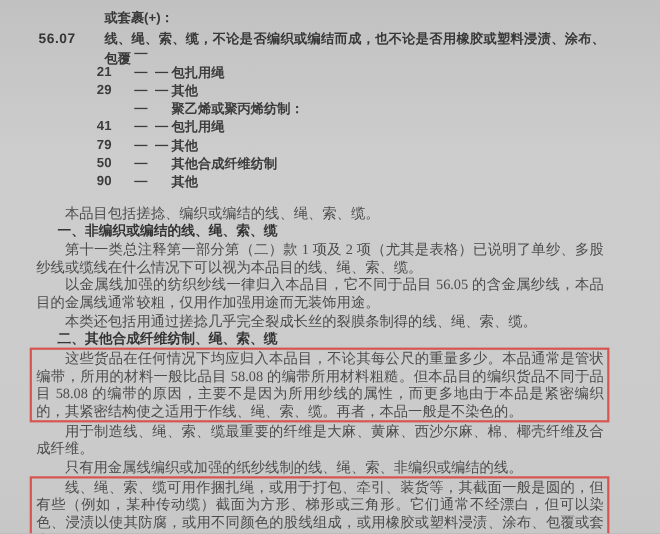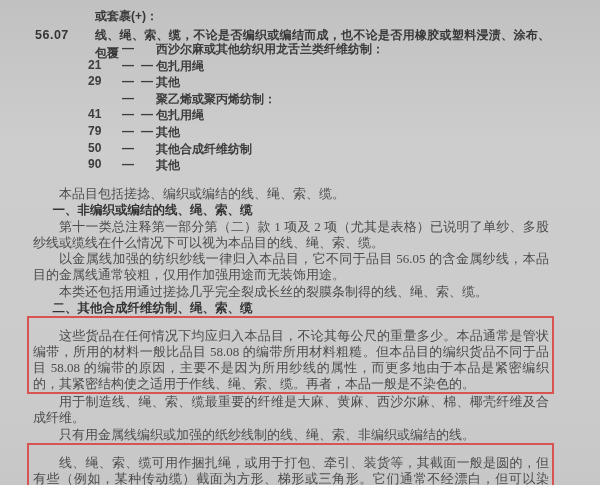--- a/index.html
+++ b/index.html
@@ -73,21 +73,21 @@
     font-family: "Liberation Sans", sans-serif;
     font-weight: 700;
     font-size: 12.5px;
     line-height: 16.3px;
     color: #343434;
     text-indent: 1.55em;
   }
   .red-box {
     border: 2px solid #d85450;
     margin: 0 -5px 0 -6px;
-    padding: 10px 3px 0 4px;
+    padding: 0 3px 0 4px;
   }
   .red-box p { line-height: 15.9px; }
 </style>
 </head>
 <body>
 
 <div class="page">
 
   <div class="hs-header">
     <span class="hs-code">56.07</span>
@@ -95,21 +95,20 @@
       <div>或套裹(+)：</div>
       <div>线、绳、索、缆，不论是否编织或编结而成，也不论是否用橡胶或塑料浸渍、涂布、包覆</div>
     </div>
   </div>
 
   <div class="hs-list">
     <div class="hs-row">
       <span class="code"></span>
       <span class="dash1">—</span>
       <span class="dash2"></span>
-      <span class="label">西沙尔麻或其他纺织用龙舌兰类纤维纺制：</span>
     </div>
     <div class="hs-row">
       <span class="code">21</span>
       <span class="dash1">—</span>
       <span class="dash2">—</span>
       <span class="label">包扎用绳</span>
     </div>
     <div class="hs-row">
       <span class="code">29</span>
       <span class="dash1">—</span>

